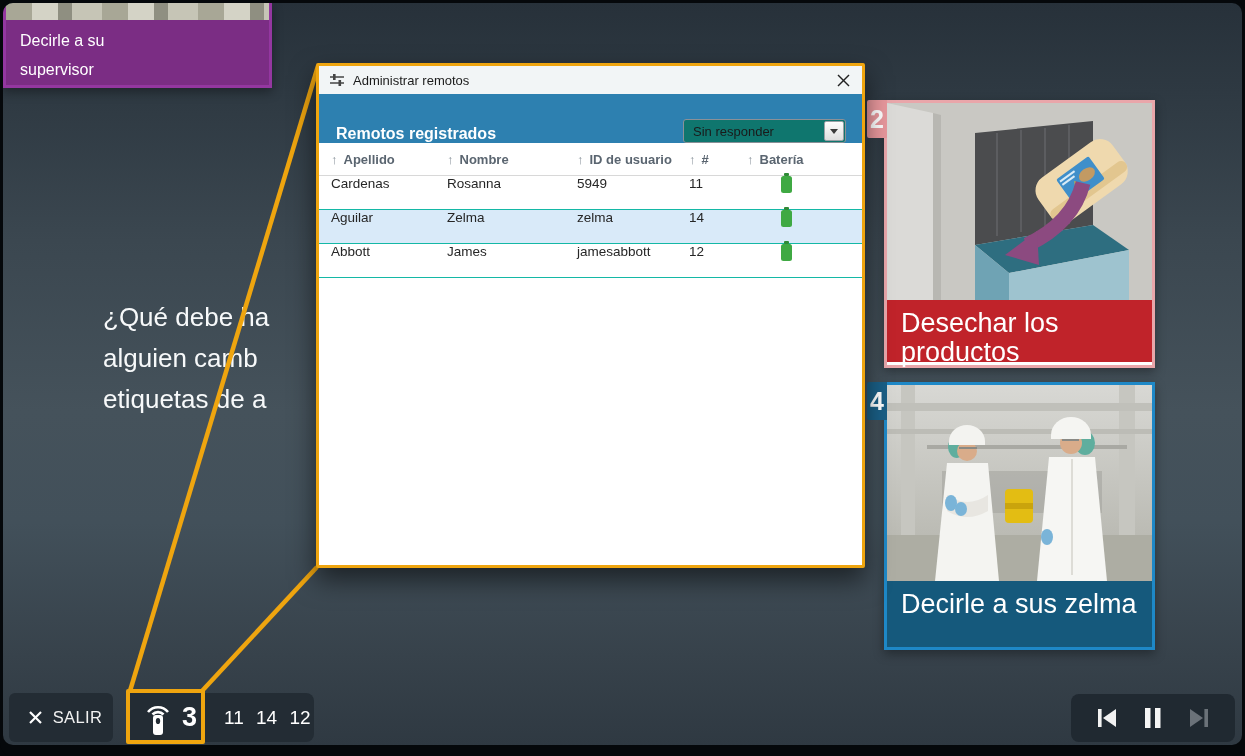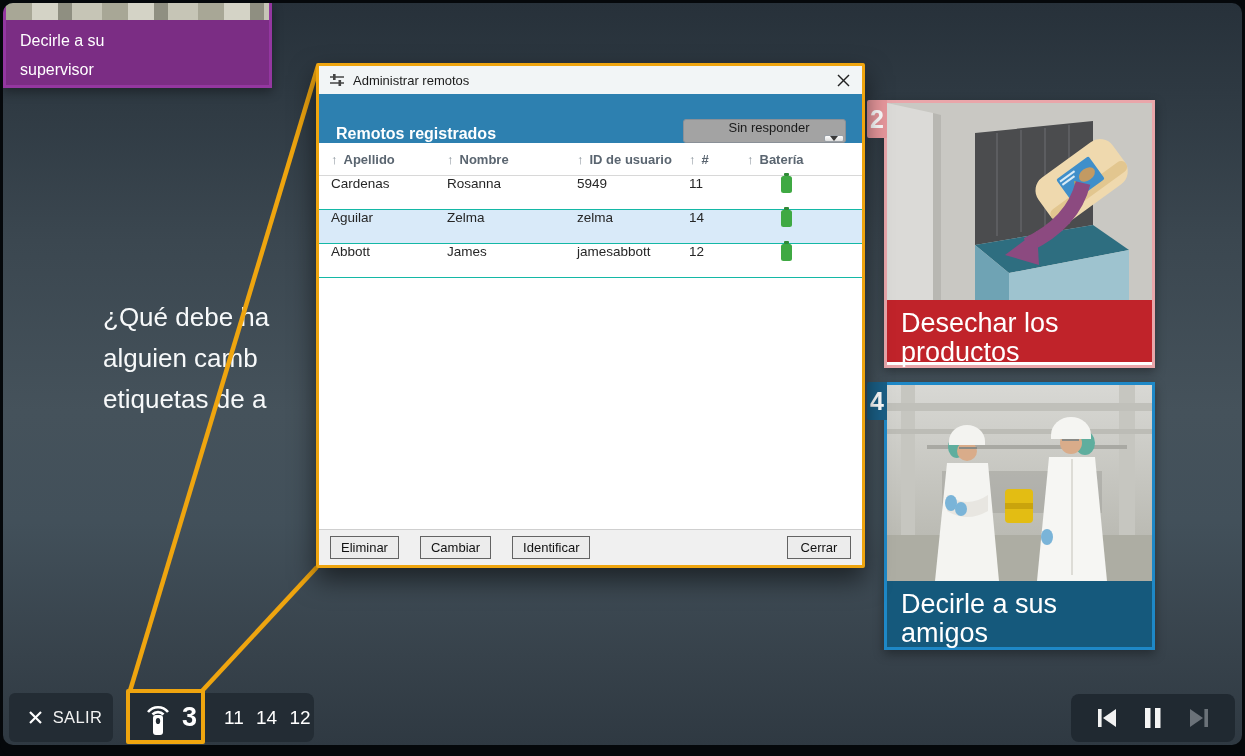--- a/index.html
+++ b/index.html
@@ -36,22 +36,22 @@
   
   .dialog { position:absolute; left:313px; top:60px; width:549px; height:505px; z-index:50;
             border:3px solid #efa50f; border-radius:2px; background:#fff; display:flex; flex-direction:column;
             box-shadow:0 12px 26px rgba(0,0,0,.55); }
   .titlebar { height:28px; background:#f2f5f6; display:flex; align-items:center; padding:0 10px; flex:none; }
   .titlebar .ticon { width:16px; height:14px; margin-right:8px; }
   .titlebar .ttext { font-size:13px; color:#1b1b1b; }
   .titlebar .close { margin-left:auto; width:18px; height:18px; display:flex; align-items:center; justify-content:center; cursor:default; }
   .bluehead { height:49px; background:#2d80b0; display:flex; align-items:flex-end; padding:0 16px 0 17px; flex:none; }
   .bluehead .htitle { color:#fff; font-weight:bold; font-size:16px; }
-  .dropdown { margin-left:auto; width:163px; height:24px; background:#a3a3a3; border:1px solid #8a9097; border-radius:3px;
-              display:flex; align-items:center;flex-direction:column; }
+  .dropdown { margin-left:auto; width:163px; height:24px; background:#0f766e; border:1px solid #8a9097; border-radius:3px;
+              display:flex; align-items:center; }
   .dropdown .dval { font-size:13px; color:#1a1a1a; padding-left:9px; }
   .dropdown .dbtn { margin-left:auto; margin-right:1px; width:20px; height:20px; background:linear-gradient(#fdfdfd,#dedede);
                     border:1px solid #9aa0a6; border-radius:2px; display:flex; align-items:center; justify-content:center; }
   .dropdown .dcaret { width:0; height:0; border-left:4px solid transparent; border-right:4px solid transparent; border-top:5px solid #3a3a3a; }
 
   .thead { height:33px; display:flex; align-items:center; background:#fff; border-bottom:1px solid #d8d8d8; flex:none; }
   .thead .cell { font-size:13px; font-weight:bold; color:#5a6570; display:flex; align-items:center; gap:6px; }
   .arrow { color:#8a949c; font-weight:normal; font-size:13px; }
   .trow { height:34px; display:flex; align-items:flex-start; border-bottom:1px solid #14b8a6; font-size:13.5px; color:#262626; flex:none; }
   .trow.sel { background:#d9eaf9; }
@@ -151,21 +151,21 @@
           <ellipse cx="198" cy="58" rx="10" ry="12" fill="#5fae9e"></ellipse>
           <ellipse cx="184" cy="58" rx="11" ry="11" fill="#d9ac8a"></ellipse>
           <path d="M 164 50 A 20 18 0 0 1 204 50 L 204 54 L 164 54 Z" fill="#f5f5f2"></path>
           <line x1="175" y1="55" x2="192" y2="55" stroke="#8a8a85" stroke-width="2"></line>
           <polygon points="162,72 208,72 220,196 150,196" fill="#f6f6f3"></polygon>
           <line x1="185" y1="74" x2="185" y2="190" stroke="#dddcd6" stroke-width="2"></line>
           <ellipse cx="160" cy="152" rx="6" ry="8" fill="#7ab4d8"></ellipse>
         </g>
       </svg>
       <div class="cap cap4">
-        <div>Decirle a sus amigos</div>
+        <div>Decirle a sus zelma</div>
       </div>
     </div>
 
     <div class="card3">
       <div class="card3-photo"></div>
       <div class="cap3">
         <div>Decirle a su</div>
         <div>supervisor</div>
       </div>
     </div>
@@ -243,26 +243,20 @@
       <div class="trow">
         <div class="c1">Abbott</div>
         <div class="c2">James</div>
         <div class="c3">jamesabbott</div>
         <div class="c4">12</div>
         <div class="c5">
             <div class="battery"></div>
           </div>
       </div>
       <div class="tfill"></div>
-      <div class="dfooter">
-        <button class="btn">Eliminar</button>
-        <button class="btn">Cambiar</button>
-        <button class="btn">Identificar</button>
-        <button class="btn close-btn">Cerrar</button>
-      </div>
     </div>
 
     <div class="panel exit-panel">
       <svg width="15" height="15" viewBox="0 0 15 15">
         <line x1="2" y1="2" x2="13" y2="13" stroke="#fff" stroke-width="2.2"></line>
         <line x1="13" y1="2" x2="2" y2="13" stroke="#fff" stroke-width="2.2"></line>
       </svg>
       <span class="exit-label">SALIR</span>
     </div>
 

